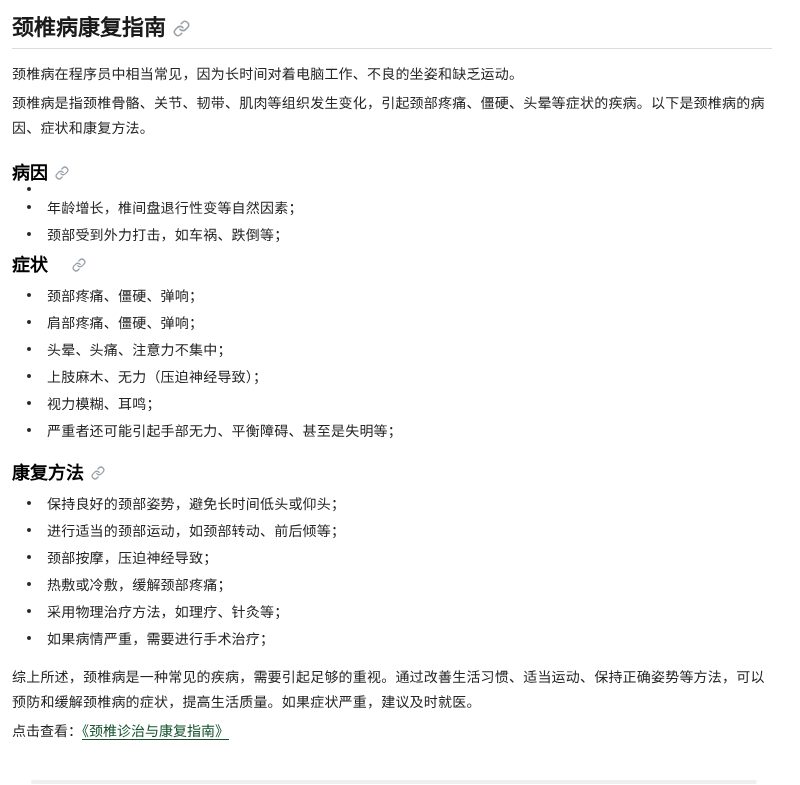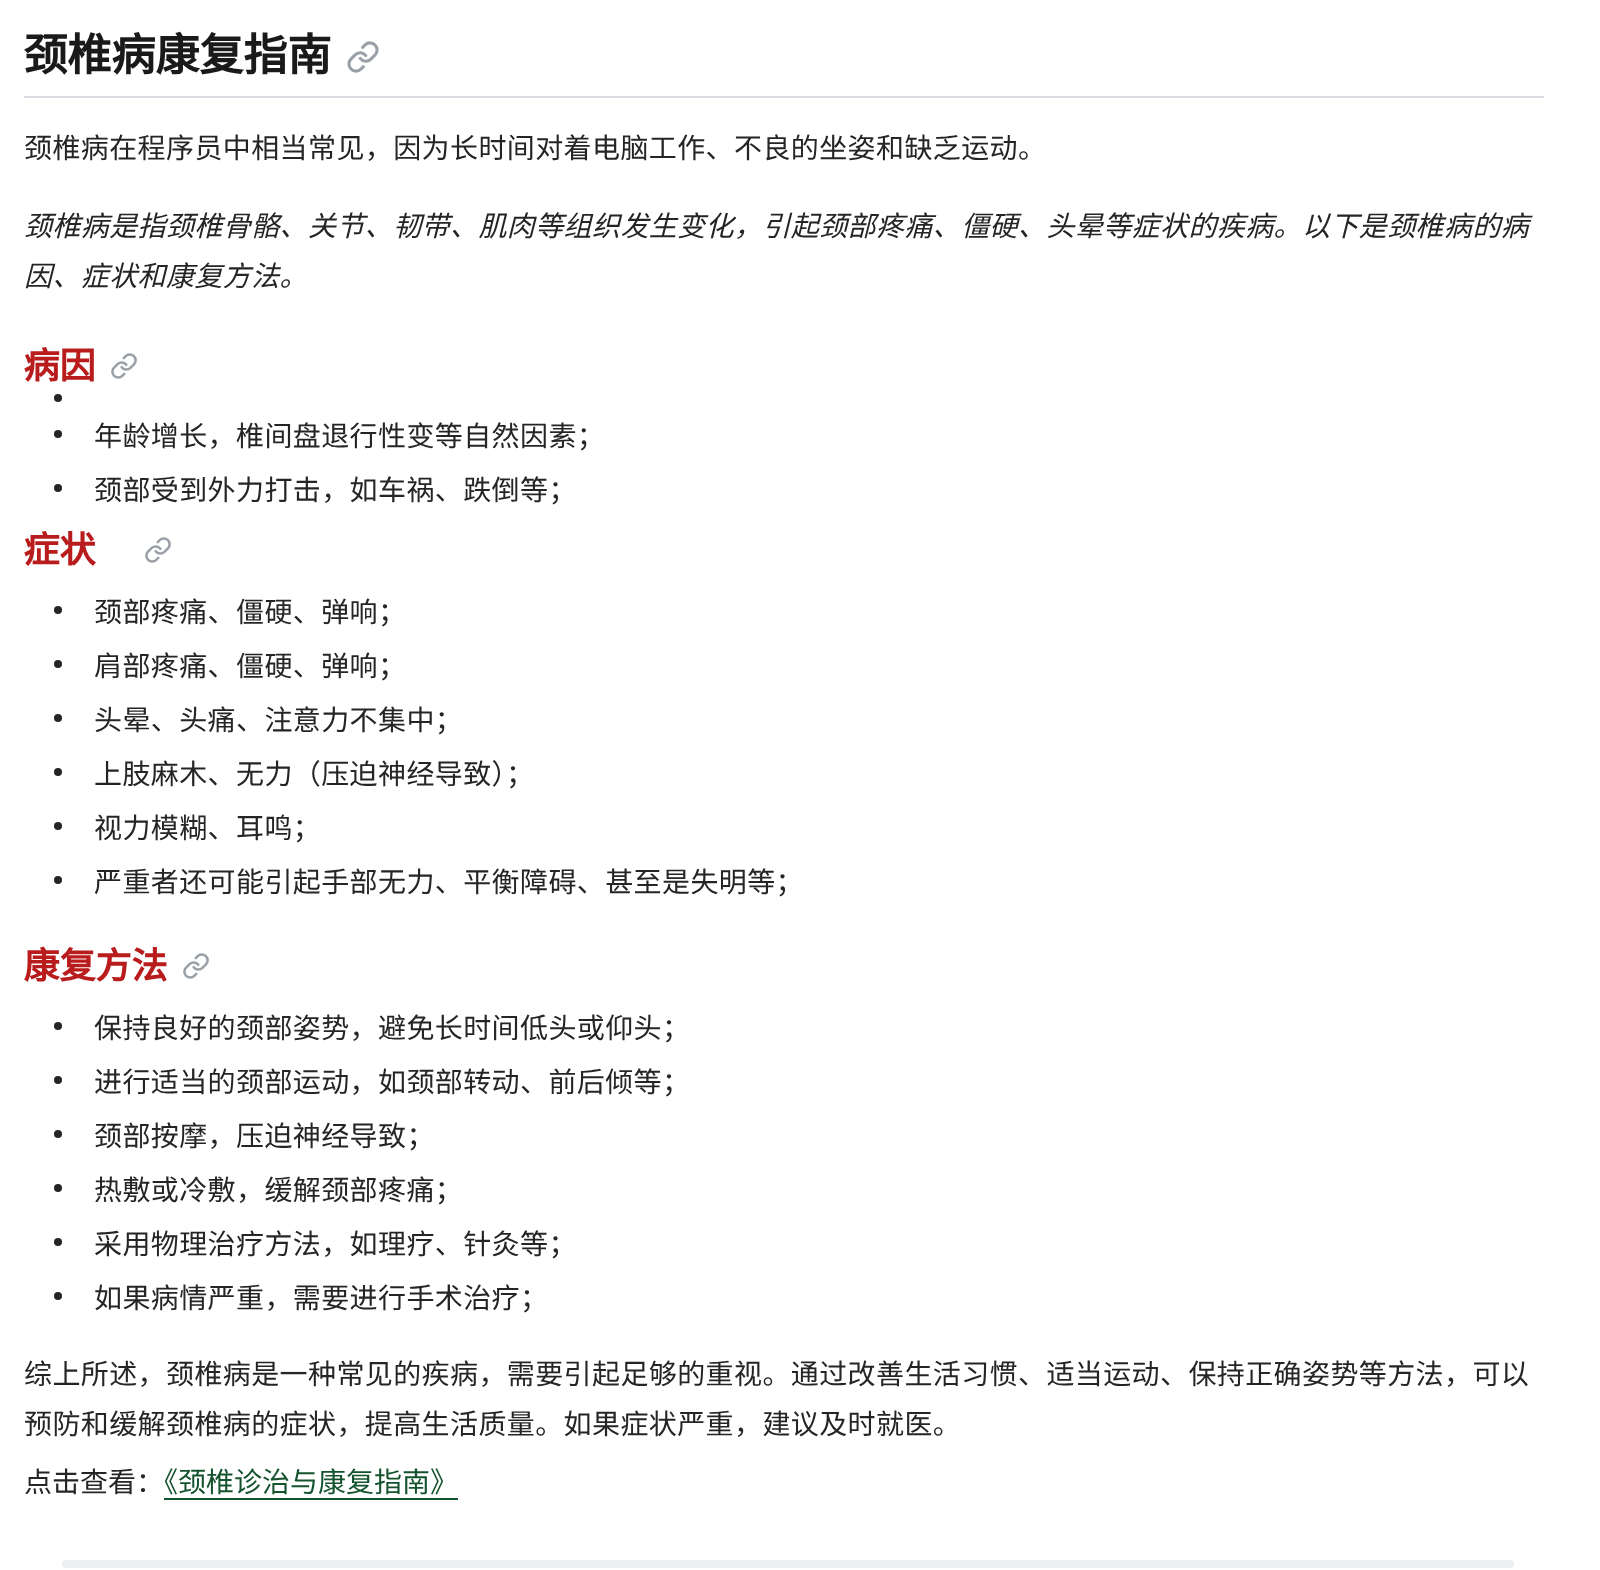--- a/index.html
+++ b/index.html
@@ -31,26 +31,26 @@
     border: none;
     border-top: 1px solid #d9dce1;
     margin: 6px 0 0 0;
   }
   p.body-text {
     font-size: 14px;
     line-height: 25px;
     margin: 13px 0 0 0;
     letter-spacing: 0.2px;
   }
-  p.intro-2 { margin-top: 14px; font-style: italic; }
+  p.intro-2 { margin-top: 4px; }
   h2.section-heading {
     font-size: 18px;
     line-height: 24px;
     font-weight: 700;
-    color: #b91c1c;
+    color: #000000;
     margin: 20px 0 6px 0;
     display: flex;
     align-items: center;
     gap: 7px;
   }
   h2.section-heading.mid { margin-top: 4px; gap: 24px; }
   h2.section-heading.last { margin-top: 16px; }
   ul.bullet-list {
     list-style: none;
     margin: 0;

